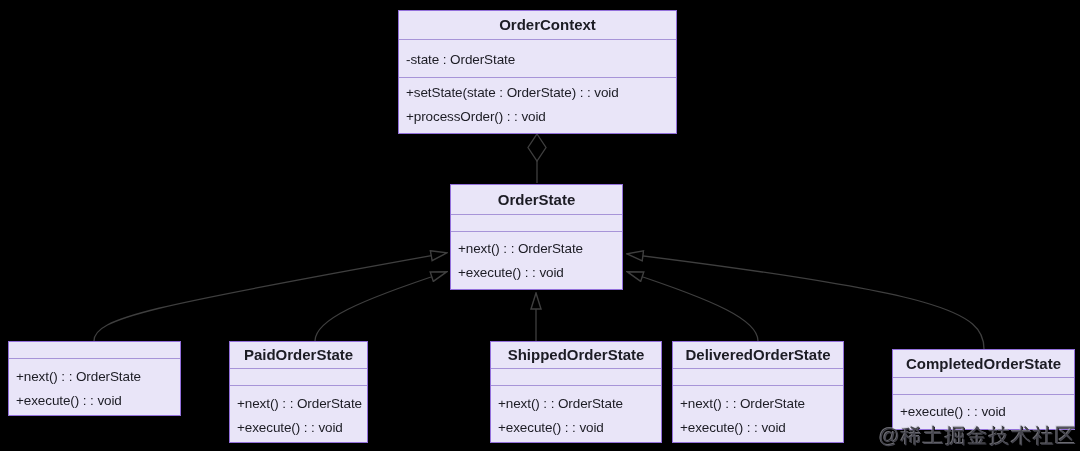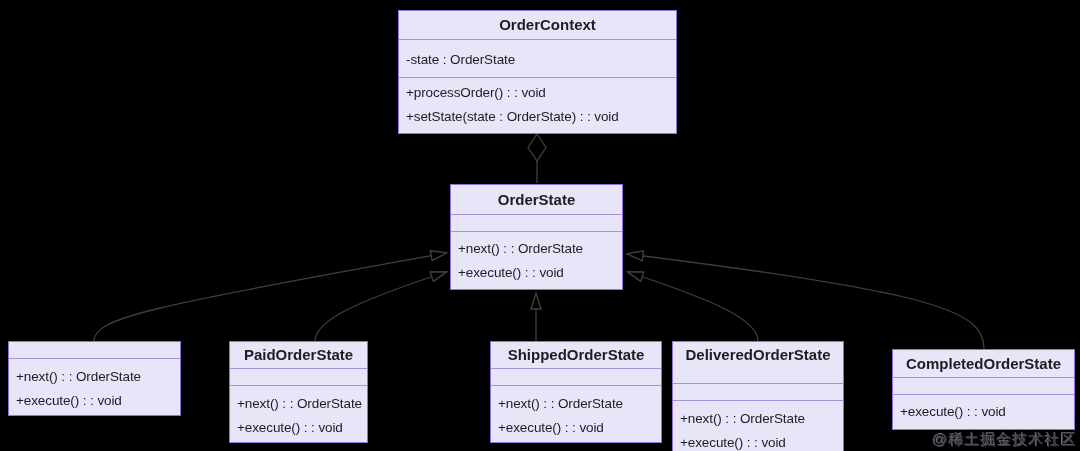--- a/index.html
+++ b/index.html
@@ -50,21 +50,21 @@
     line-height: 24px;
     padding: 0 7px;
     white-space: nowrap;
     letter-spacing: -0.1px;
   }
   #watermark {
     position: absolute;
     z-index: 3;
     right: 3px;
     bottom: 1px;
-    font-size: 15px;
+    font-size: 21px;
     letter-spacing: 1px;
     color: #45454e;
     text-shadow: -1px -1px 0 rgba(195,195,205,0.55), 1px 1px 0 rgba(0,0,0,0.85);
     white-space: nowrap;
   }
 </style>
 </head>
 <body>
 
 <div id="canvas">
@@ -89,22 +89,22 @@
   </svg>
 
   <div class="uml-class" style="left:398px; top:10px; width:279px;">
     <div class="uml-title" style="height:29px; line-height:28px;padding-left:20px;">
       <span>OrderContext</span>
     </div>
     <div class="uml-attrs" style="height:38px; padding-top:9px;">
       <div class="uml-line" style="line-height:22px;">-state : OrderState</div>
     </div>
     <div class="uml-methods" style="height:55px; padding-top:3px;">
+      <div class="uml-line">+setState(state : OrderState) : : void</div>
       <div class="uml-line">+processOrder() : : void</div>
-      <div class="uml-line">+setState(state : OrderState) : : void</div>
     </div>
   </div>
 
   <div class="uml-class" style="left:450px; top:184px; width:173px;">
     <div class="uml-title" style="height:30px; line-height:29px;">
       <span>OrderState</span>
     </div>
     <div class="uml-attrs" style="height:17px;"></div>
     <div class="uml-methods" style="height:57px; padding-top:5px;">
       <div class="uml-line">+next() : : OrderState</div>
@@ -136,21 +136,21 @@
       <span>ShippedOrderState</span>
     </div>
     <div class="uml-attrs" style="height:17px;"></div>
     <div class="uml-methods" style="height:56px; padding-top:6px;">
       <div class="uml-line">+next() : : OrderState</div>
       <div class="uml-line">+execute() : : void</div>
     </div>
   </div>
 
   <div class="uml-class" style="left:672px; top:341px; width:172px;">
-    <div class="uml-title" style="height:42px; line-height:26px;">
+    <div class="uml-title" style="height:27px; line-height:26px;">
       <span>DeliveredOrderState</span>
     </div>
     <div class="uml-attrs" style="height:17px;"></div>
     <div class="uml-methods" style="height:56px; padding-top:6px;">
       <div class="uml-line">+next() : : OrderState</div>
       <div class="uml-line">+execute() : : void</div>
     </div>
   </div>
 
   <div class="uml-class" style="left:892px; top:349px; width:183px;">

